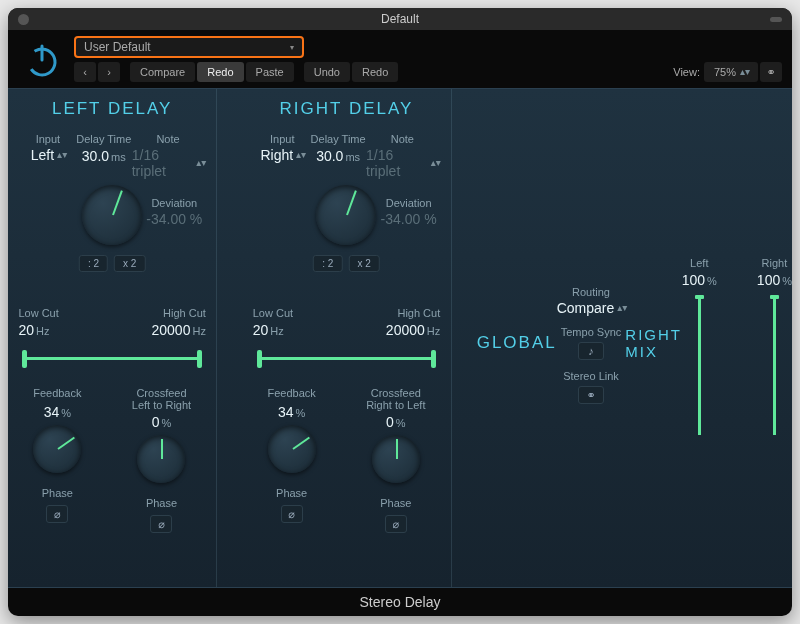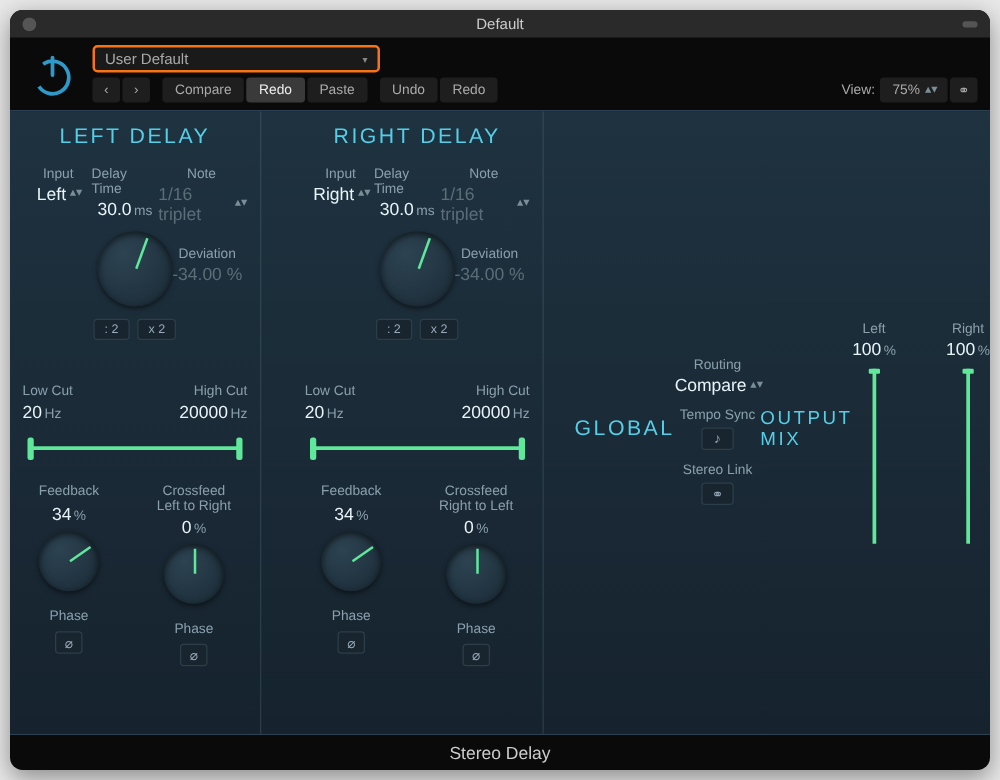--- a/index.html
+++ b/index.html
@@ -279,21 +279,21 @@
         <div class="field">
           <div class="label">Tempo Sync</div>
           <div class="phbtn" style="width:26px">♪</div>
         </div>
         <div class="field">
           <div class="label">Stereo Link</div>
           <div class="phbtn" style="width:26px">⚭</div>
         </div>
       </div>
       <div class="hr"></div>
-      <div class="section-title" style="font-size:15px">OUTPUT MIX</div>
+      <div class="section-title" style="font-size:15px">RIGHT MIX</div>
       <div class="mixrow">
         <div class="field">
           <div class="label">Left</div>
           <div><span class="value">100</span><span class="unit">%</span></div>
           <div class="vslider">
             <div class="vtrack"></div>
               <div class="vfill" style="height:100%"></div>
               <div class="vhandle" style="top:0"></div>
           </div>
         </div>

